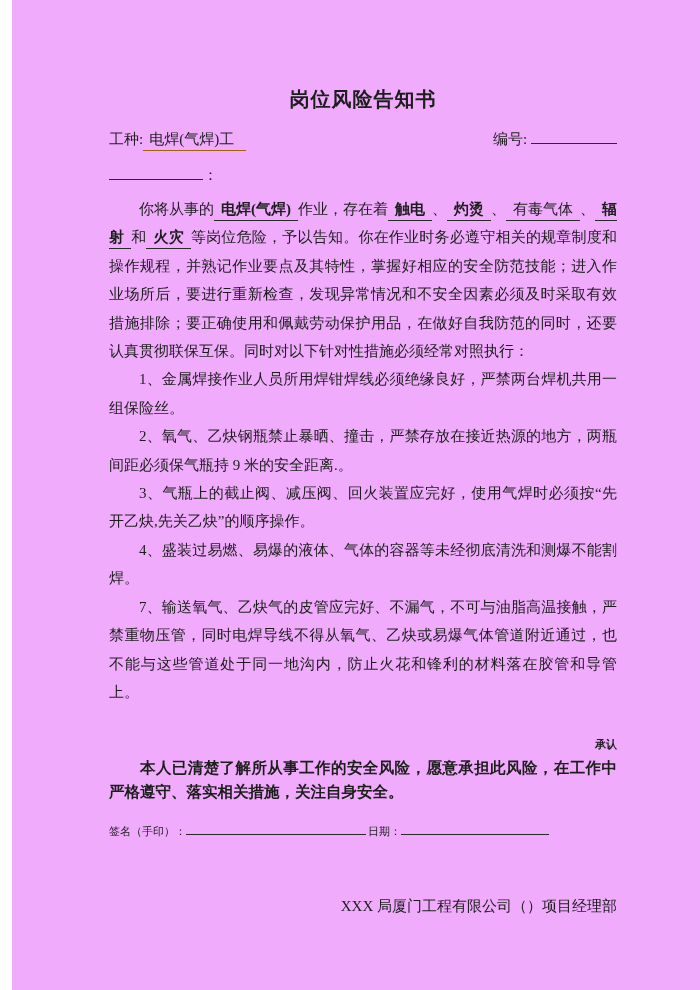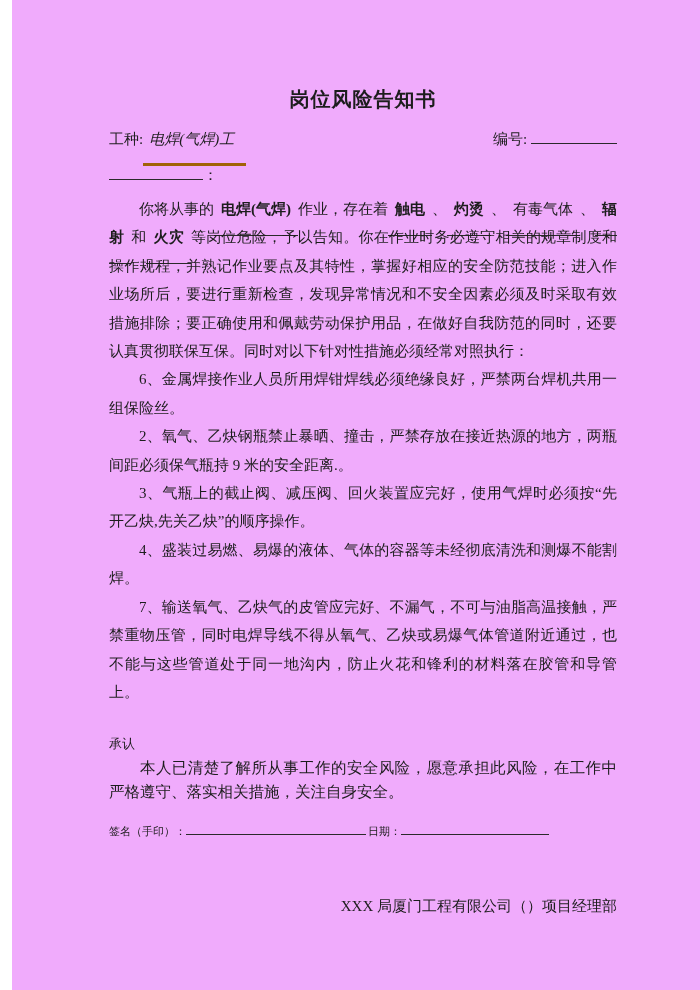--- a/index.html
+++ b/index.html
@@ -29,55 +29,55 @@
   }
   .header-row {
     display: flex;
     justify-content: space-between;
     align-items: flex-end;
     font-size: 15px;
     margin-bottom: 16px;
   }
   .field { white-space: nowrap; }
   .u-value {
-    border-bottom: 3px solid #a16207;
-    padding: 0 12px 16px 6px;
-    font-style: italic;
+    border-bottom: 1px solid #a16207;
+    padding: 0 12px 3px 6px;
   }
   .blank {
     display: inline-block;
     border-bottom: 1px solid #2a2a2a;
     height: 15px;
     vertical-align: baseline;
   }
   .salutation {
     font-size: 15px;
     margin: 0 0 10px 0;
   }
   .body-text {
     font-size: 15px;
     line-height: 28.4px;
     text-align: justify;
     text-indent: 2em;
     margin: 0;
   }
   .hz {
     border-bottom: 1px solid #2a2a2a;
-    padding: 0 7px 18px 7px;
+    padding: 0 7px 3px 7px;
   }
   .bold { font-weight: 700; }
   .ack-heading {
-    font-size: 13px;
-    font-weight: 400;
+    font-size: 11px;
+    font-weight: 700;
     margin: 26px 0 0 0;
     line-height: 24px;
+    text-align: right;
   }
   .ack-body {
     font-size: 15.5px;
-    font-weight: 400;
+    font-weight: 700;
     line-height: 24px;
     text-align: justify;
     text-indent: 2em;
     margin: 0 0 0 0;
   }
   .signature-row {
     font-size: 11px;
     margin-top: 16px;
     white-space: nowrap;
   }
@@ -101,21 +101,21 @@
 
     <div class="header-row">
       <div class="field"><span>工种:</span><span class="u-value">电焊(气焊)工</span></div>
       <div class="field"><span>编号:</span> <span class="blank number-blank"></span></div>
     </div>
 
     <div class="salutation"><span class="blank salutation-blank"></span><span>：</span></div>
 
     <p class="body-text"><span>你将从事的</span><span class="hz bold">电焊(气焊)</span><span>作业，存在着</span><span class="hz bold">触电</span><span>、</span><span class="hz bold">灼烫</span><span>、</span><span class="hz">有毒气体</span><span>、</span><span class="hz bold">辐射</span><span>和</span><span class="hz bold">火灾</span><span>等岗位危险，予以告知。你在作业时务必遵守相关的规章制度和操作规程，并熟记作业要点及其特性，掌握好相应的安全防范技能；进入作业场所后，要进行重新检查，发现异常情况和不安全因素必须及时采取有效措施排除；要正确使用和佩戴劳动保护用品，在做好自我防范的同时，还要认真贯彻联保互保。同时对以下针对性措施必须经常对照执行：</span></p>
 
-    <p class="body-text">6、金属焊接作业人员所用焊钳焊线必须绝缘良好，严禁两台焊机共用一组保险丝。</p>
+    <p class="body-text">1、金属焊接作业人员所用焊钳焊线必须绝缘良好，严禁两台焊机共用一组保险丝。</p>
     <p class="body-text">2、氧气、乙炔钢瓶禁止暴晒、撞击，严禁存放在接近热源的地方，两瓶间距必须保气瓶持 9 米的安全距离.。</p>
     <p class="body-text">3、气瓶上的截止阀、减压阀、回火装置应完好，使用气焊时必须按“先开乙炔,先关乙炔”的顺序操作。</p>
     <p class="body-text">4、盛装过易燃、易爆的液体、气体的容器等未经彻底清洗和测爆不能割焊。</p>
     <p class="body-text">7、输送氧气、乙炔气的皮管应完好、不漏气，不可与油脂高温接触，严禁重物压管，同时电焊导线不得从氧气、乙炔或易爆气体管道附近通过，也不能与这些管道处于同一地沟内，防止火花和锋利的材料落在胶管和导管上。</p>
 
     <p class="ack-heading">承认</p>
     <p class="ack-body">本人已清楚了解所从事工作的安全风险，愿意承担此风险，在工作中严格遵守、落实相关措施，关注自身安全。</p>
 
     <div class="signature-row"><span>签名（手印）：</span><span class="blank sign-blank"></span><span>日期：</span><span class="blank date-blank"></span></div>
 

